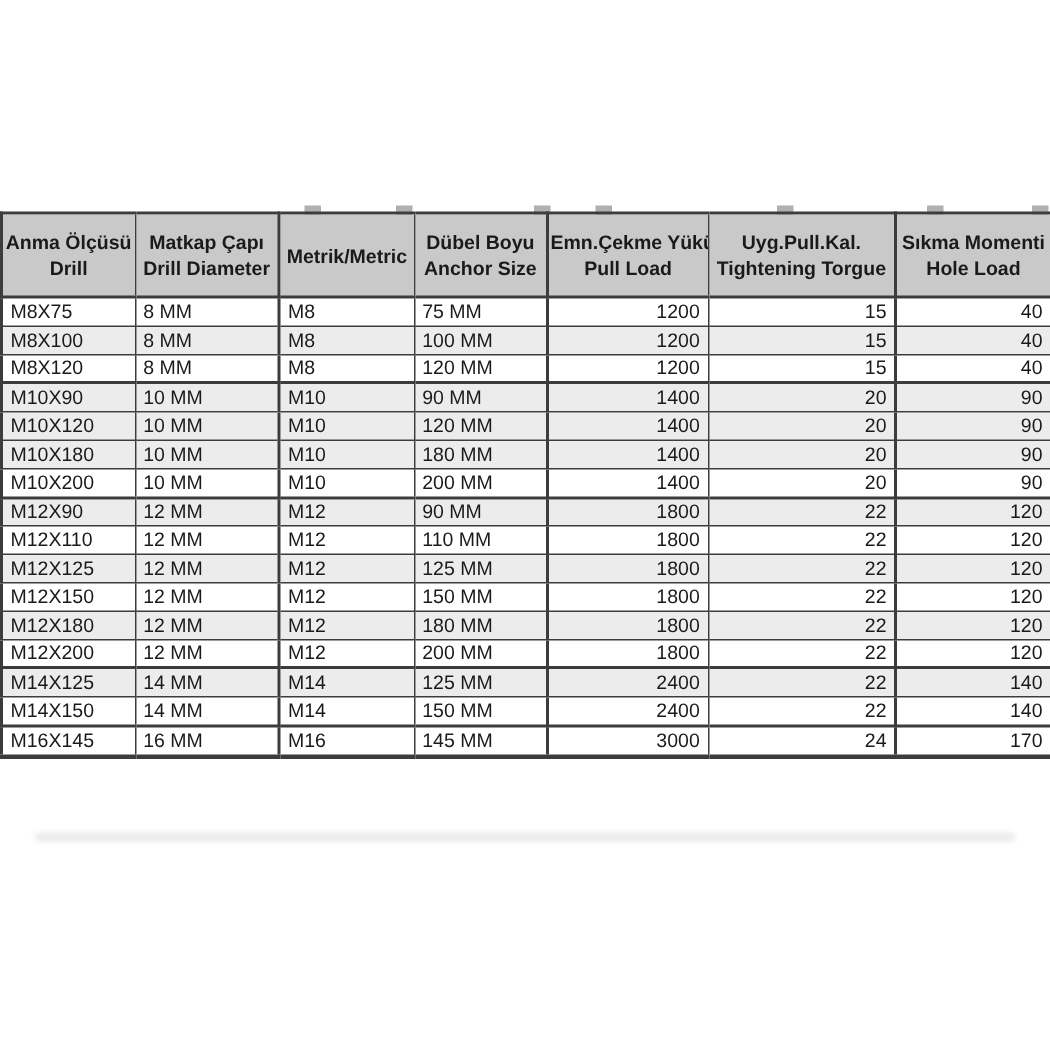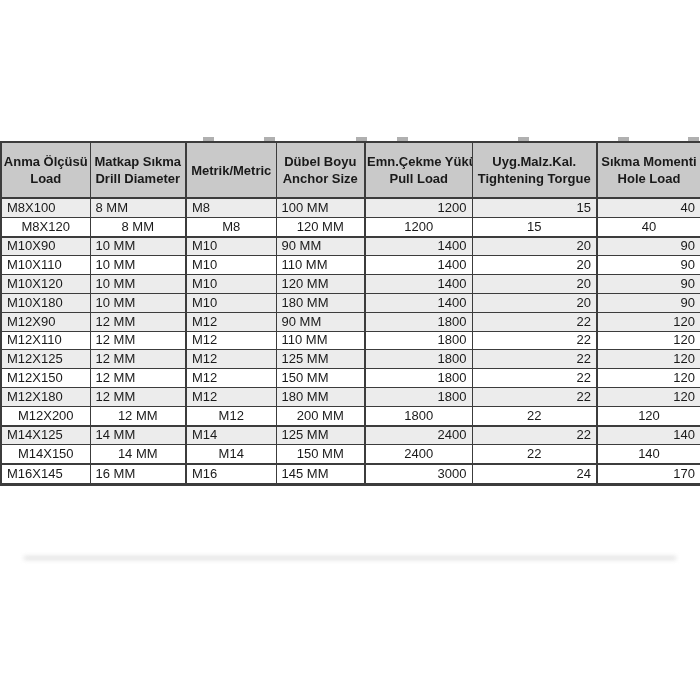--- a/index.html
+++ b/index.html
@@ -60,21 +60,21 @@
     border-bottom-width: 2px;
   }
   table.spec tbody td {
     height: 17.8px;
     font-size: 13px;
     line-height: 16px;
     padding: 0 5px;
     background: var(--row-bg, #ffffff);
   }
   table.spec tbody tr.alt td { background: var(--row-alt-bg, #ececec); }
-  table.spec tbody tr.group-end td { border-bottom-width: 2px; text-align: center; }
+  table.spec tbody tr.group-end td { border-bottom-width: 2px; }
   table.spec tbody tr:last-child td { border-bottom-width: 3px; }
   table.spec td.al { text-align: left; }
   table.spec td.ar { text-align: right; }
   
   .table-shadow {
     position: absolute;
     top: 556px;
     left: 24px;
     width: 652px;
     height: 4px;
@@ -103,48 +103,57 @@
       <col style="width:90px">
       <col style="width:89px">
       <col style="width:107px">
       <col style="width:125px">
       <col style="width:104px">
     </colgroup>
     <thead>
       <tr>
         <th>
           <div>Anma Ölçüsü</div>
-          <div>Load</div>
-        </th>
-        <th>
-          <div>Matkap Sıkma</div>
+          <div>Drill</div>
+        </th>
+        <th>
+          <div>Matkap Çapı</div>
           <div>Drill Diameter</div>
         </th>
         <th>
           <div>Metrik/Metric</div>
         </th>
         <th>
           <div>Dübel Boyu</div>
           <div>Anchor Size</div>
         </th>
         <th>
           <div>Emn.Çekme Yükü</div>
           <div>Pull Load</div>
         </th>
         <th>
-          <div>Uyg.Malz.Kal.</div>
+          <div>Uyg.Pull.Kal.</div>
           <div>Tightening Torgue</div>
         </th>
         <th>
           <div>Sıkma Momenti</div>
           <div>Hole Load</div>
         </th>
       </tr>
     </thead>
     <tbody>
+        <tr>
+          <td class="al">M8X75</td>
+          <td class="al">8 MM</td>
+          <td class="al">M8</td>
+          <td class="al">75 MM</td>
+          <td class="ar">1200</td>
+          <td class="ar">15</td>
+          <td class="ar">40</td>
+        </tr>
         <tr class="alt">
           <td class="al">M8X100</td>
           <td class="al">8 MM</td>
           <td class="al">M8</td>
           <td class="al">100 MM</td>
           <td class="ar">1200</td>
           <td class="ar">15</td>
           <td class="ar">40</td>
         </tr>
         <tr class="group-end">
@@ -158,43 +167,43 @@
         </tr>
         <tr class="alt">
           <td class="al">M10X90</td>
           <td class="al">10 MM</td>
           <td class="al">M10</td>
           <td class="al">90 MM</td>
           <td class="ar">1400</td>
           <td class="ar">20</td>
           <td class="ar">90</td>
         </tr>
-        <tr>
-          <td class="al">M10X110</td>
-          <td class="al">10 MM</td>
-          <td class="al">M10</td>
-          <td class="al">110 MM</td>
-          <td class="ar">1400</td>
-          <td class="ar">20</td>
-          <td class="ar">90</td>
-        </tr>
         <tr class="alt">
           <td class="al">M10X120</td>
           <td class="al">10 MM</td>
           <td class="al">M10</td>
           <td class="al">120 MM</td>
           <td class="ar">1400</td>
           <td class="ar">20</td>
           <td class="ar">90</td>
         </tr>
         <tr class="alt">
           <td class="al">M10X180</td>
           <td class="al">10 MM</td>
           <td class="al">M10</td>
           <td class="al">180 MM</td>
+          <td class="ar">1400</td>
+          <td class="ar">20</td>
+          <td class="ar">90</td>
+        </tr>
+        <tr class="group-end">
+          <td class="al">M10X200</td>
+          <td class="al">10 MM</td>
+          <td class="al">M10</td>
+          <td class="al">200 MM</td>
           <td class="ar">1400</td>
           <td class="ar">20</td>
           <td class="ar">90</td>
         </tr>
         <tr class="alt">
           <td class="al">M12X90</td>
           <td class="al">12 MM</td>
           <td class="al">M12</td>
           <td class="al">90 MM</td>
           <td class="ar">1800</td>

